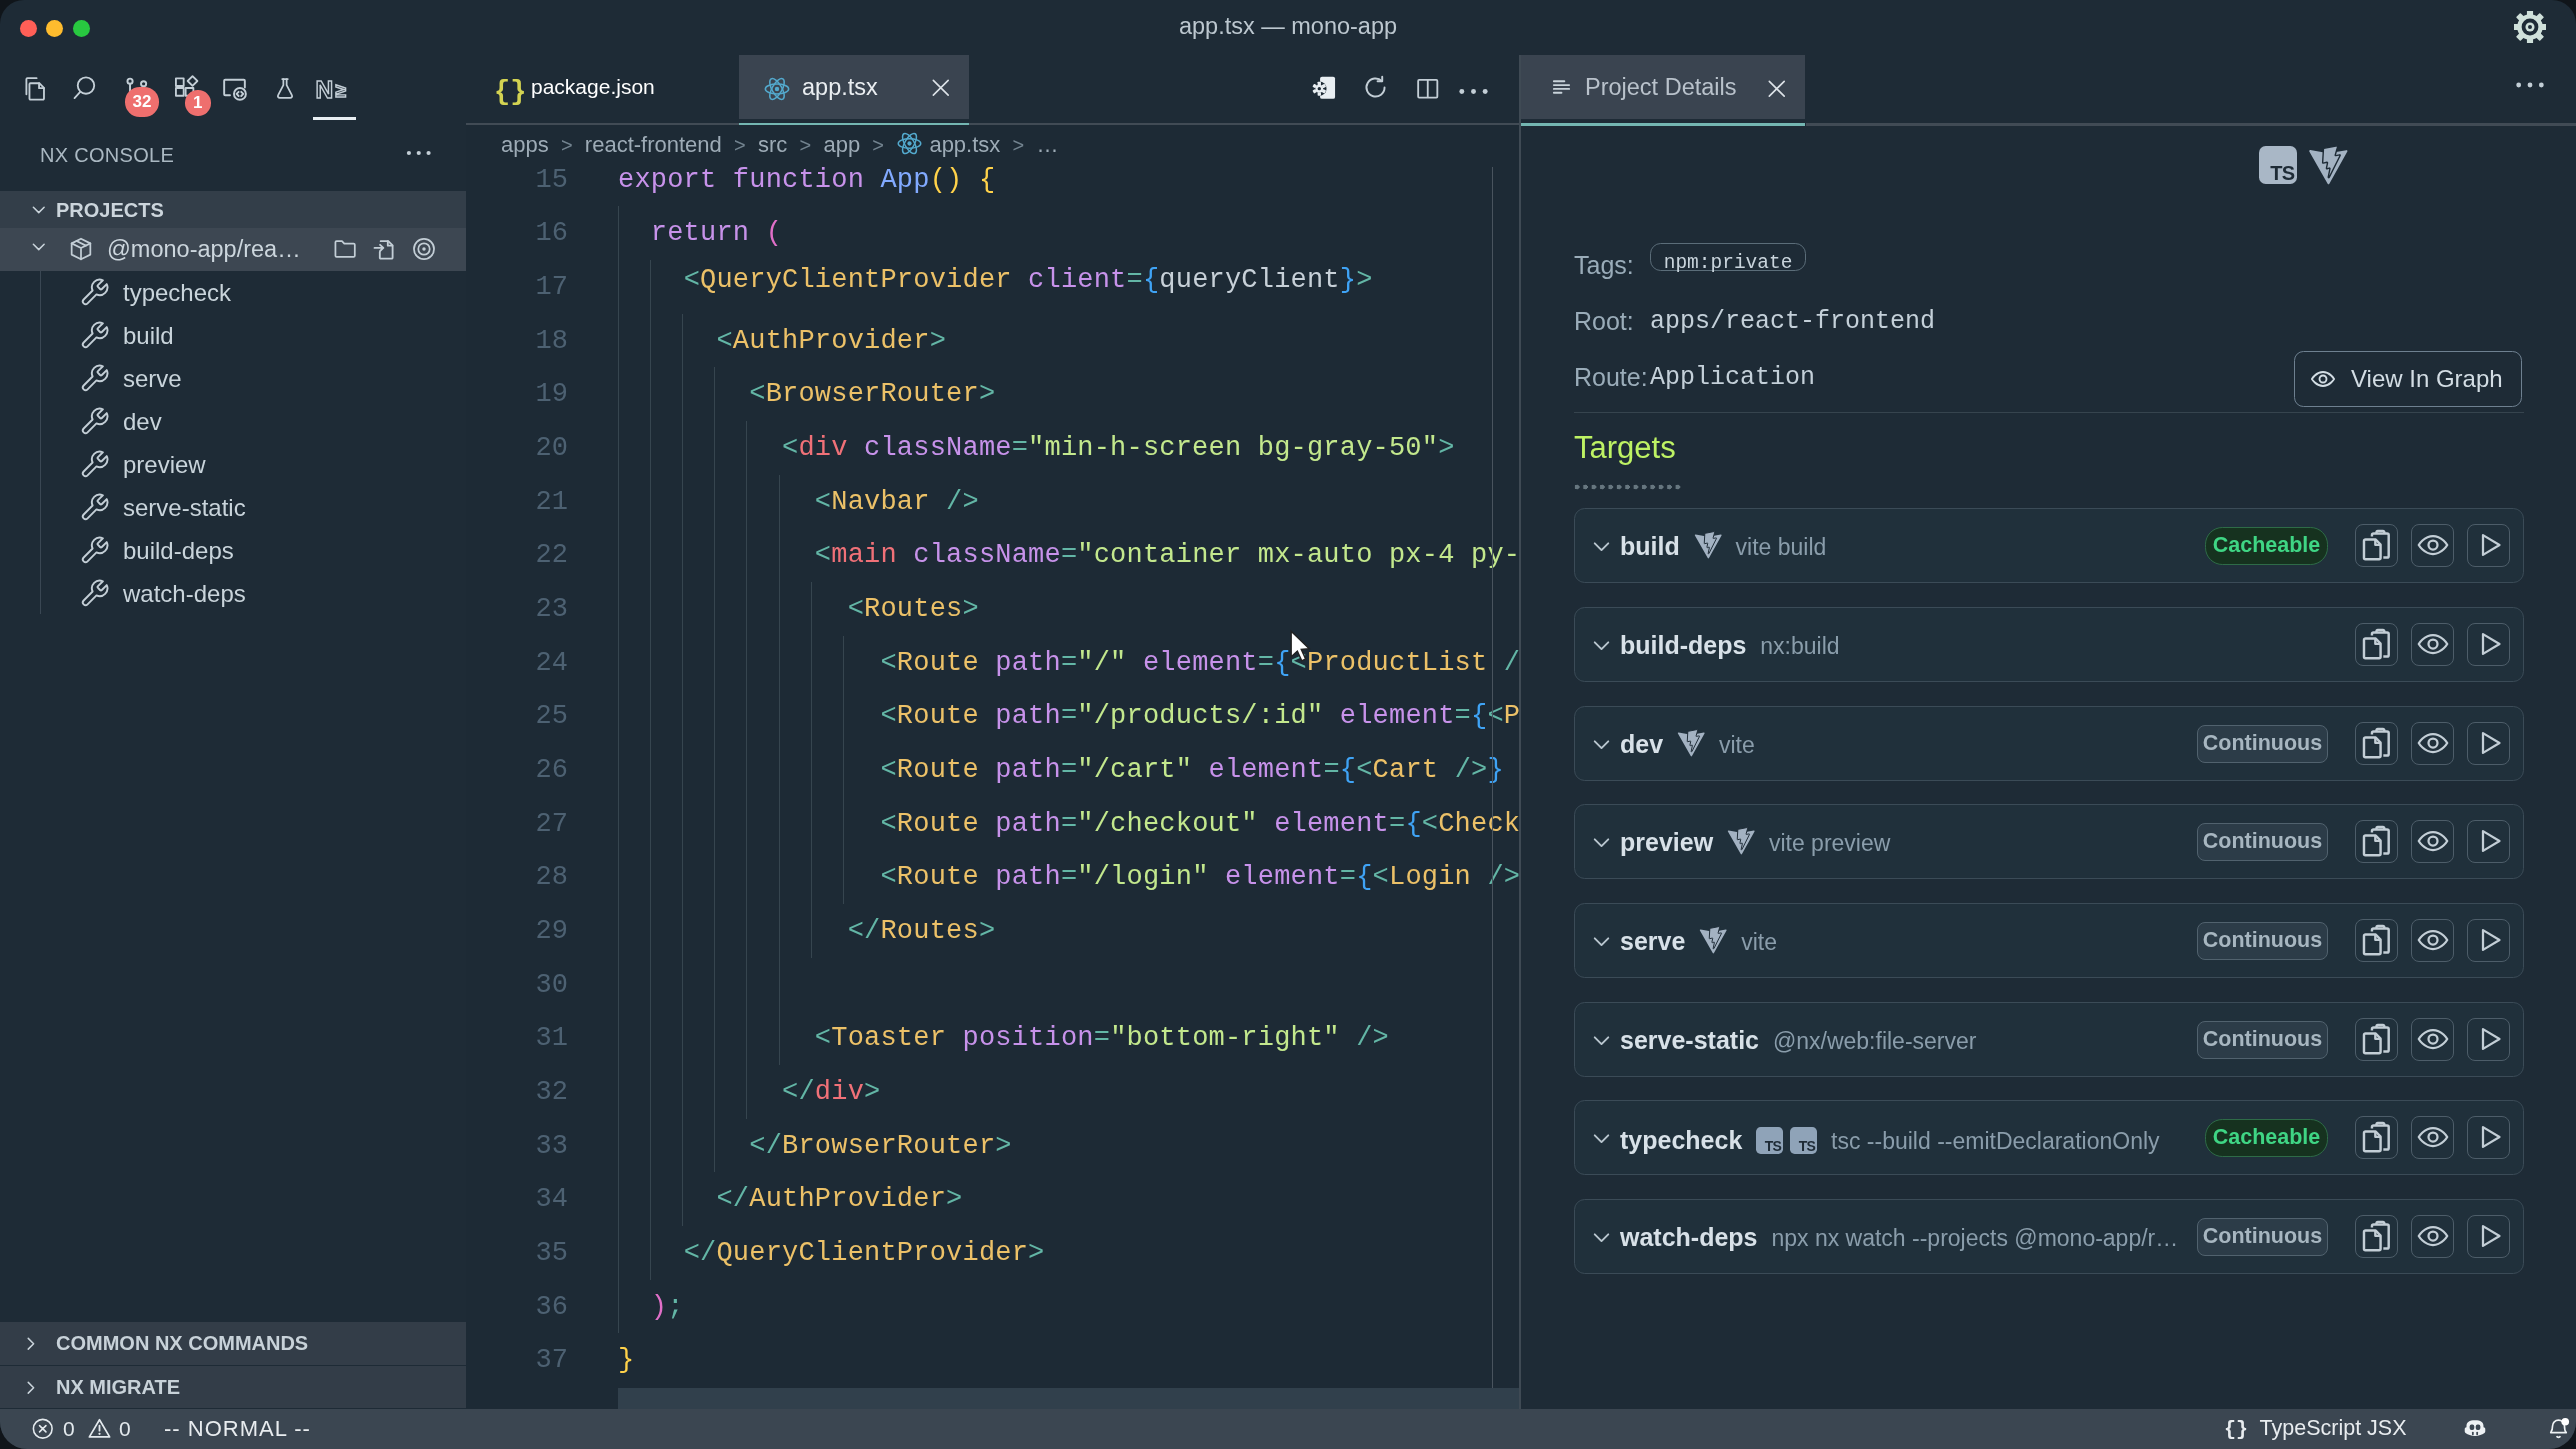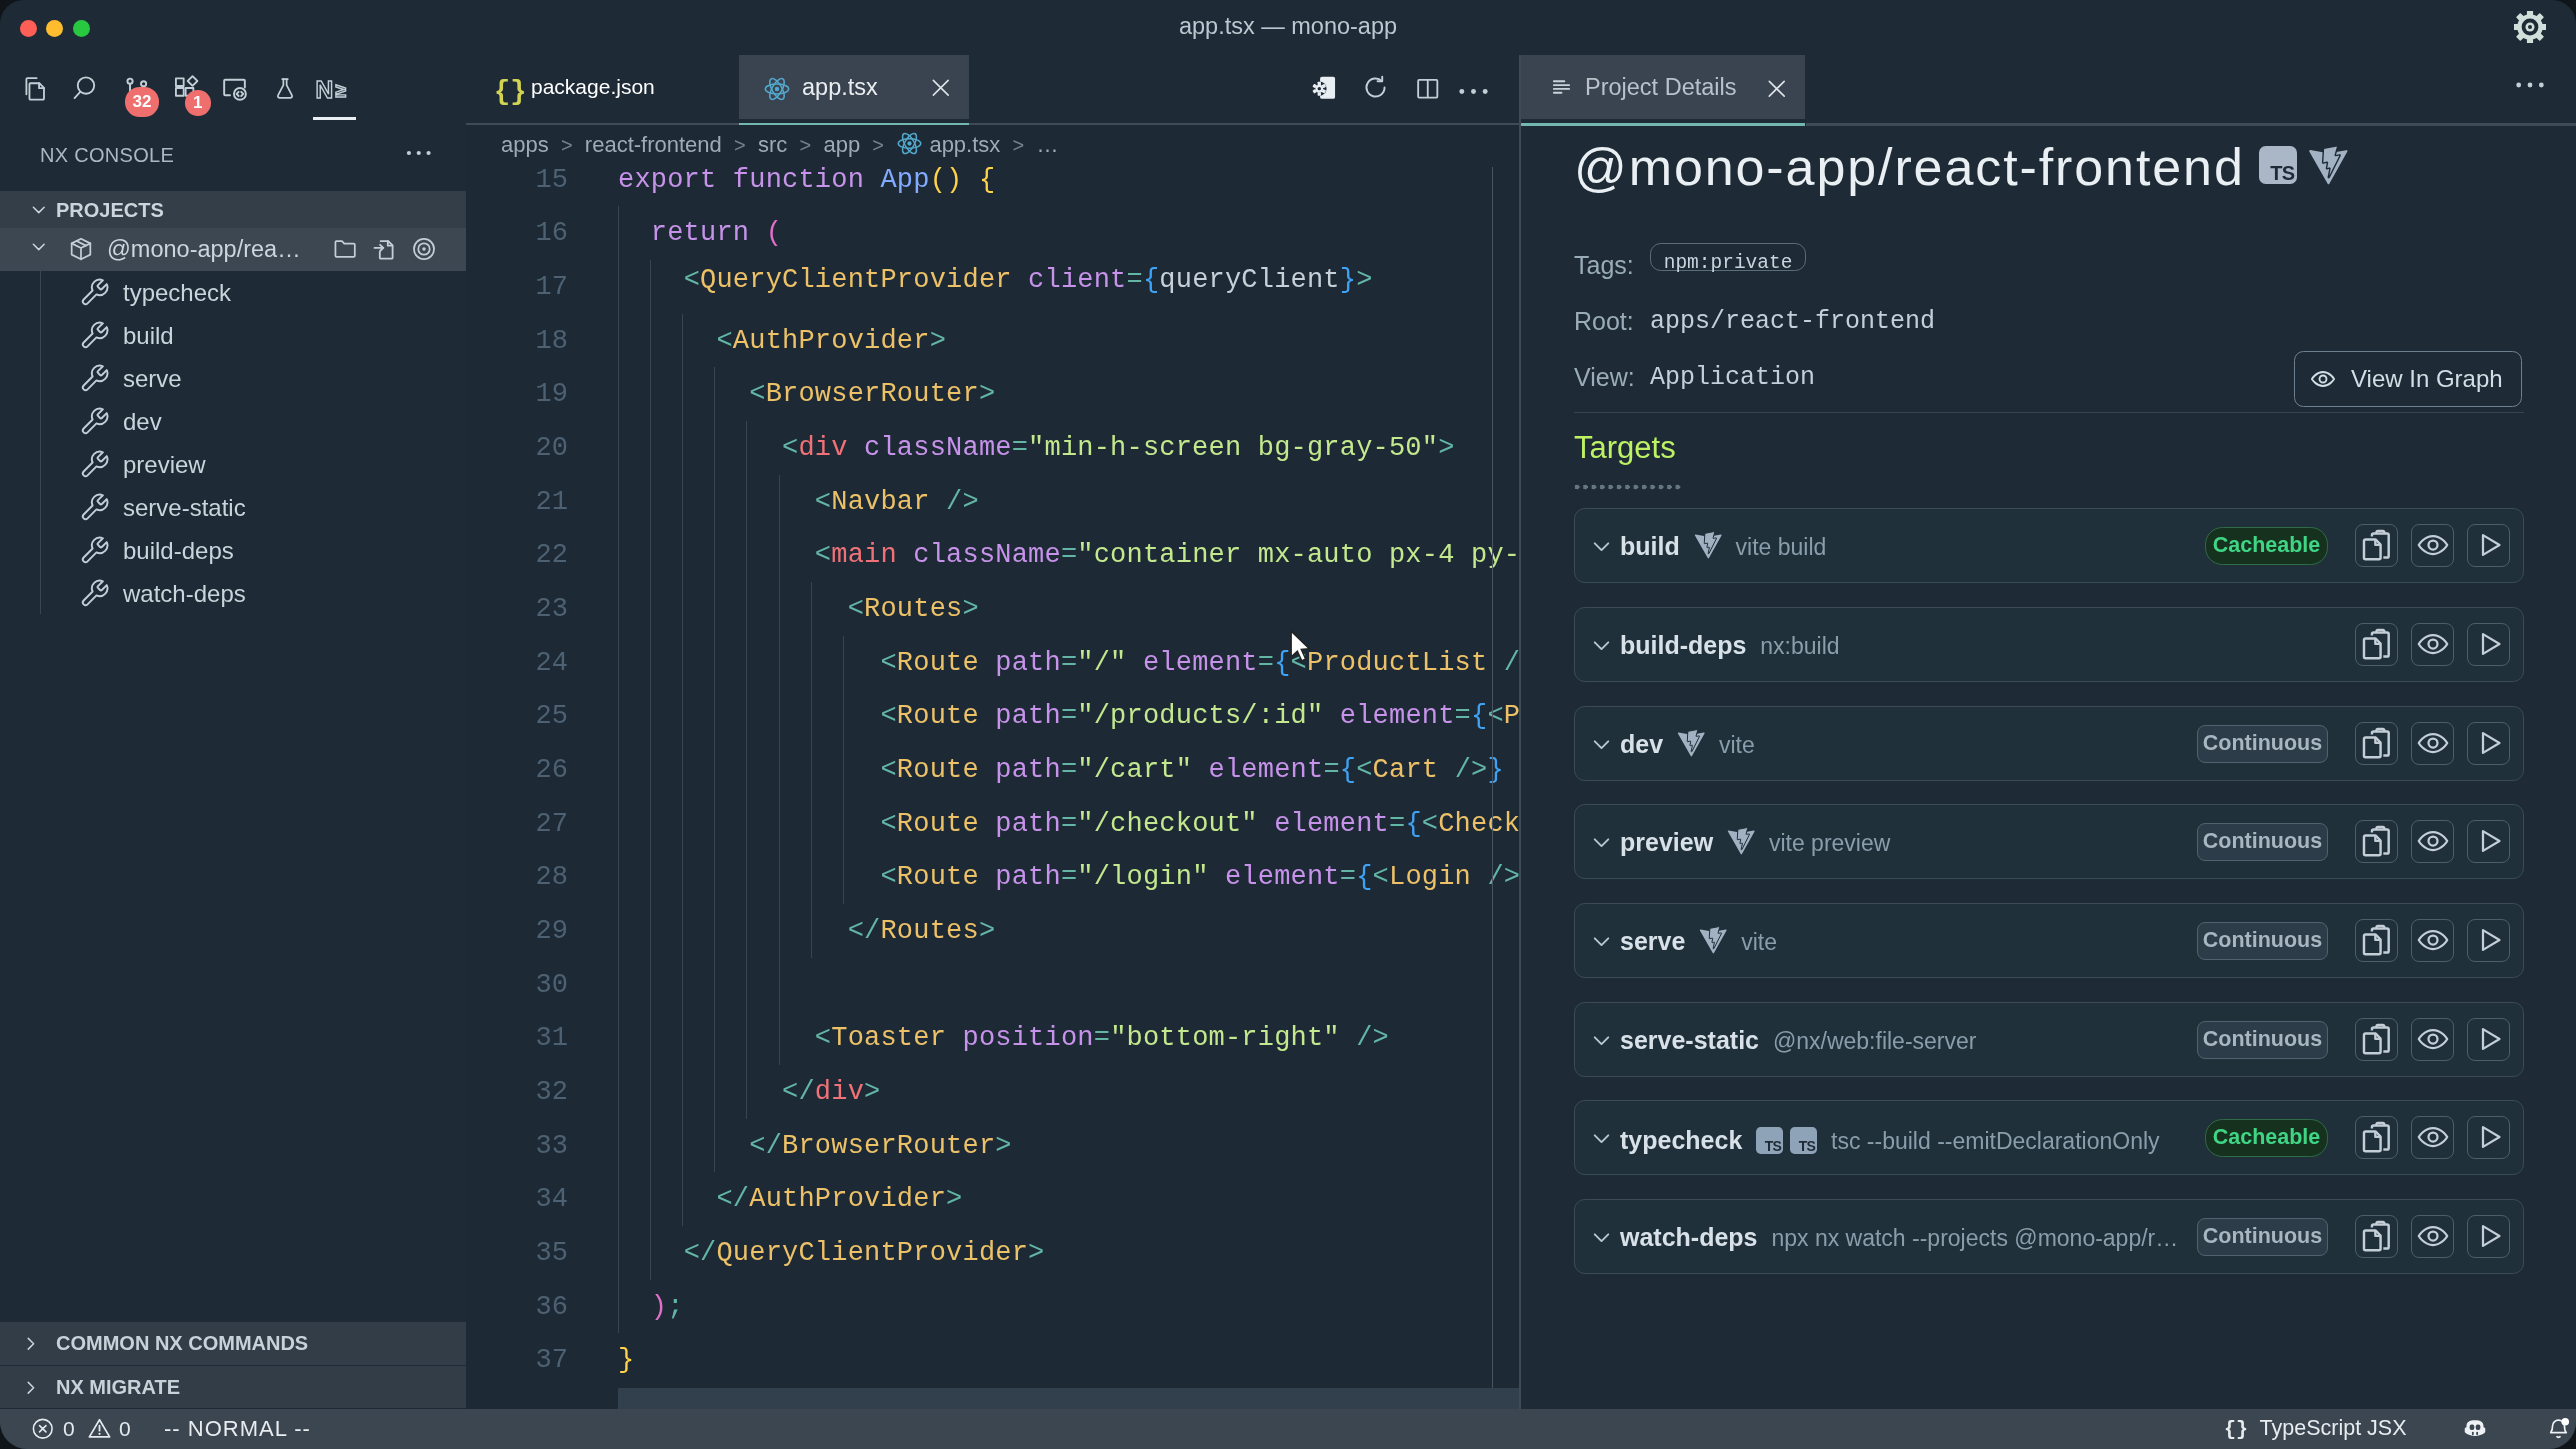--- a/index.html
+++ b/index.html
@@ -301,31 +301,30 @@
         <path d="M5 5l14 14M19 5L5 19" stroke="#dde3e8" stroke-width="1.5" stroke-linecap="round"></path>
       </svg></div>
 <div class="abs" style="left:1521px;top:123px;width:284px;height:2.7px;background:#74b6b2"></div>
 <div class="abs" style="left:1806px;top:123px;width:770px;height:2.7px;background:#414b55"></div>
 <div class="abs" style="left:2513px;top:76px"><svg width="34" height="18" viewBox="0 0 24 12" fill="none" style="">
         <circle cx="4" cy="6" r="1.7" fill="#c3ced6"></circle>
         <circle cx="12" cy="6" r="1.7" fill="#c3ced6"></circle>
         <circle cx="20" cy="6" r="1.7" fill="#c3ced6"></circle>
       </svg></div>
 
-<div class="abs" style="left:1574px;top:137px;font-size:52px;letter-spacing:1.9px;color:#e9eff3;white-space:nowrap">@mono-app/react-frontend</div>
 <div class="abs" style="left:2259px;top:146px"><span style="display:inline-block;width:38px;height:38px;background:#a9b7c6;border-radius:6.7px;position:relative;vertical-align:middle"><span style="position:absolute;right:2.7px;bottom:1.3px;font-weight:700;font-size:20px;line-height:1;color:#1e2b36;letter-spacing:-0.7px">TS</span></span></div>
 <div class="abs" style="left:2308px;top:145px"><svg width="40" height="40" viewBox="1 1.6 31.4 31.4" fill="none" style="">
         <path d="M31.88 6.75L17.76 32a.77.77 0 0 1-1.34 0L2.02 6.76a.77.77 0 0 1 .8-1.14l14.14 2.53c.09.02.18.02.27 0l13.84-2.52a.77.77 0 0 1 .81 1.12z" fill="#a3b2c2"></path>
         <path d="M23.9 2.16l-10.45 2.05a.38.38 0 0 0-.31.35l-.64 10.86a.38.38 0 0 0 .47.4l2.91-.67a.38.38 0 0 1 .46.45l-.86 4.23a.38.38 0 0 0 .49.44l1.8-.54a.38.38 0 0 1 .48.44l-1.37 6.64c-.09.42.47.64.7.29l.15-.24 8.52-17a.38.38 0 0 0-.42-.54l-3 .58a.38.38 0 0 1-.44-.48l1.95-6.77a.38.38 0 0 0-.44-.49z" fill="#a3b2c2" stroke="#1e2b36" stroke-width="1.1"></path>
       </svg></div>
 <div class="abs" style="left:1574px;top:251px;font-size:25px;color:#9aacb9">Tags:</div>
 <div class="abs" style="left:1650px;top:243px;height:28px;line-height:38px;padding:0 12.7px;border:1.3px solid #5b6d79;border-radius:10.7px"><span class="mono" style="font-size:19.5px;color:#c9d4dc">npm:private</span></div>
 <div class="abs" style="left:1574px;top:307px;font-size:25px;color:#9aacb9">Root:</div>
 <div class="abs mono" style="left:1650px;top:307px;font-size:25px;color:#c4d0d9">apps/react-frontend</div>
-<div class="abs" style="left:1574px;top:363px;font-size:25px;color:#9aacb9">View:</div>
+<div class="abs" style="left:1574px;top:363px;font-size:25px;color:#9aacb9">Route:</div>
 <div class="abs mono" style="left:1650px;top:363px;font-size:25px;color:#c4d0d9">Application</div>
 <div class="abs" style="left:2294px;top:351px;width:228px;height:56px;border:1.3px solid #6e8090;border-radius:9.4px"></div>
 <div class="abs" style="left:2309px;top:365px"><svg width="28" height="28" viewBox="0 0 24 24" fill="none" style="">
         <path d="M2.5 12s3.5-6 9.5-6 9.5 6 9.5 6-3.5 6-9.5 6-9.5-6-9.5-6z" stroke="#d3dde4" stroke-width="1.6" fill="none" stroke-linejoin="round"></path>
         <circle cx="12" cy="12" r="3" stroke="#d3dde4" stroke-width="1.6" fill="none"></circle>
       </svg></div>
 <div class="abs" style="left:2351px;top:351px;height:56px;line-height:55px;font-size:24px;color:#d3dde4">View In Graph</div>
 <div class="abs" style="left:1574px;top:412px;width:950px;height:1.3px;background:#36444e"></div>
 <div class="abs" style="left:1574px;top:430px;font-size:31px;font-weight:400;color:#bef264">Targets</div>
 <div class="abs" style="left:1574px;top:484px;width:107px;height:6px;background-image:radial-gradient(circle at 3px 3px, #66767f 2.3px, transparent 2.6px);background-size:8.4px 6px"></div>

